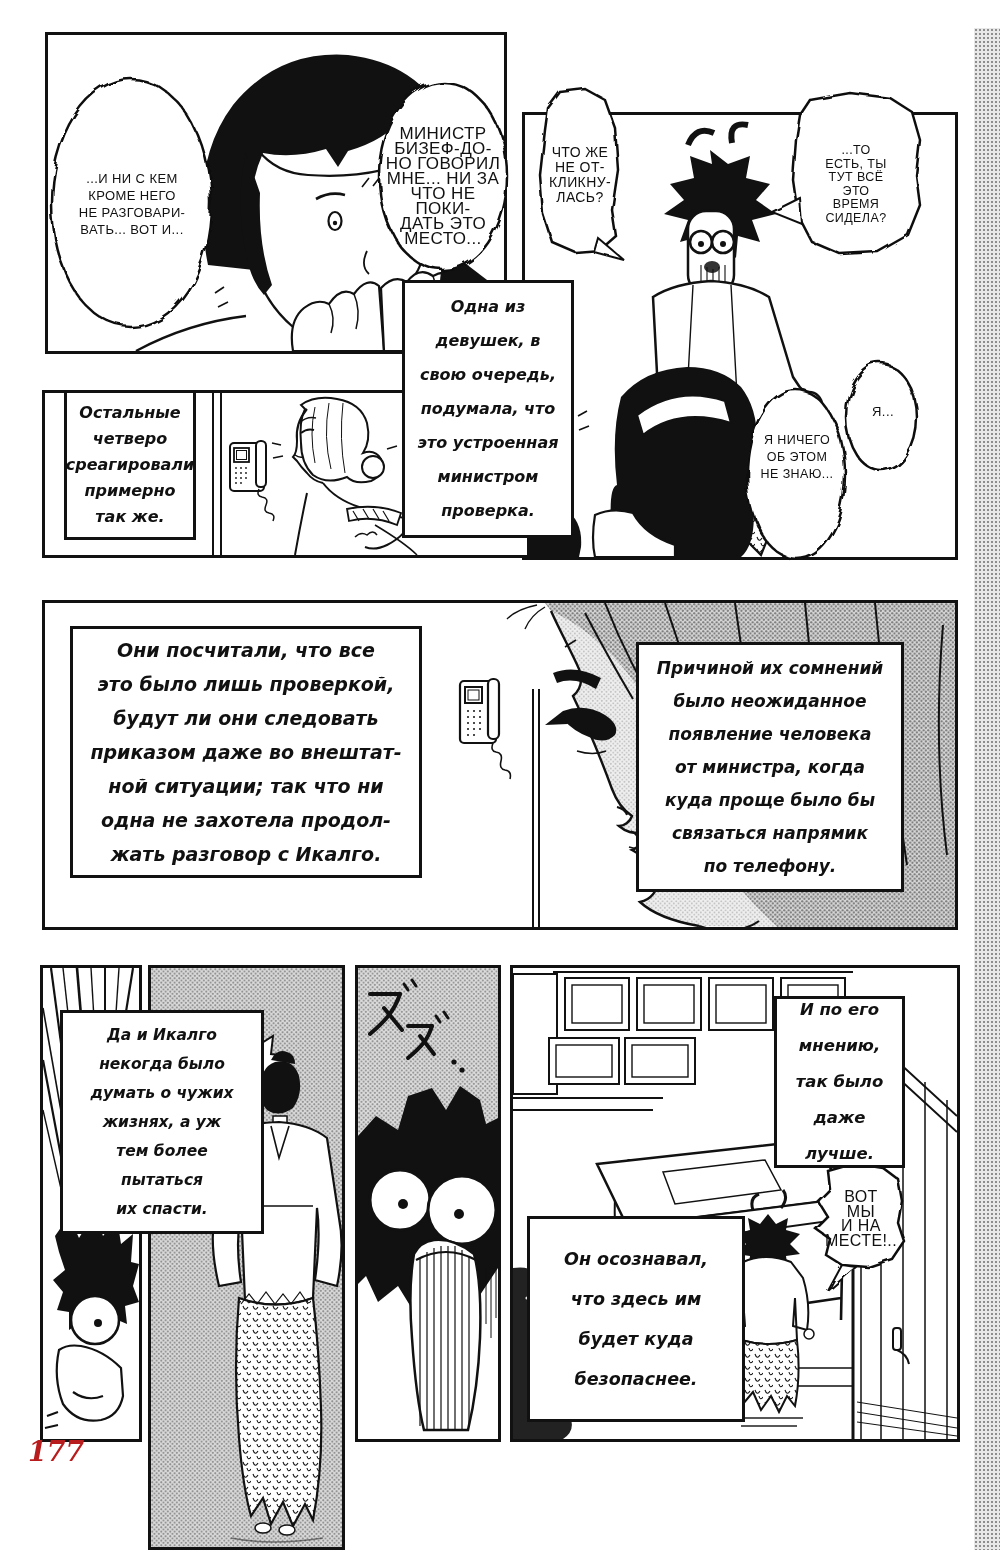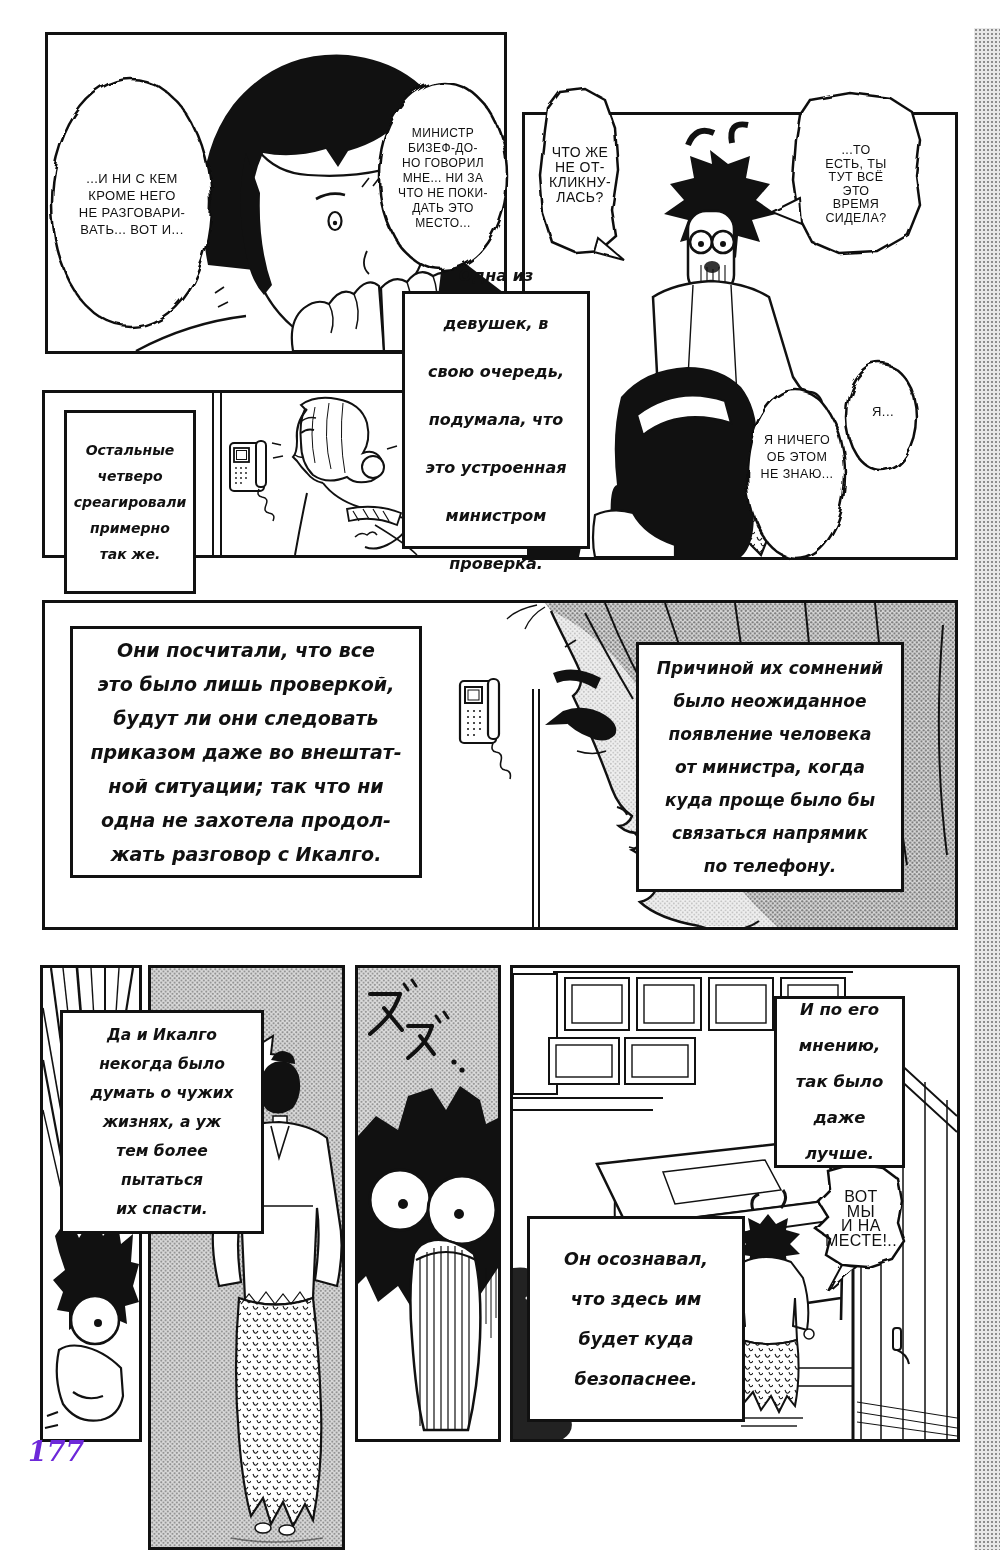--- a/index.html
+++ b/index.html
@@ -12,21 +12,21 @@
         font-family:"DejaVu Sans",sans-serif;font-weight:bold;font-style:italic;
         white-space:pre-line;color:#111;}
   .btxt{position:absolute;z-index:6;text-align:center;white-space:pre-line;color:#111;
         font-family:"Liberation Sans","DejaVu Sans",sans-serif;letter-spacing:.4px;}
   #bubble-overlay{position:absolute;left:0;top:0;z-index:4;pointer-events:none;}
   #edge-strip{position:absolute;z-index:0;
         background-color:#e8e8e8;
         background-image:radial-gradient(#8d8d8d 0.9px, transparent 1.1px);
         background-size:4px 4px;}
   #page-number{position:absolute;z-index:7;font-family:"DejaVu Serif","Liberation Serif",serif;
-        font-style:italic;font-weight:bold;font-size:27px;color:#6d28d9;}
+        font-style:italic;font-weight:bold;font-size:27px;color:#b91c1c;}
   .sr{position:absolute;width:1px;height:1px;overflow:hidden;clip-path:inset(50%);}
 </style>
 </head>
 <body>
 
 <div id="page">
 
   <div id="edge-strip" style="left:974px;top:28px;width:26px;height:1522px;"></div>
 
   <div class="panel" style="left:45px;top:32px;width:462px;height:322px;">
@@ -401,28 +401,28 @@
       </g>
       <ellipse cx="881" cy="417" rx="35" ry="53" fill="#fff" stroke="#111" stroke-width="2.5" filter="url(#wobble)"></ellipse>
       <ellipse cx="796" cy="474" rx="49" ry="84" fill="#fff" stroke="#111" stroke-width="2.5" filter="url(#wobble)"></ellipse>
       <g filter="url(#wobble2)">
         <path d="M828,1171 L856,1163 L882,1167 L898,1179 L902,1201 L898,1223 L904,1241 L892,1259 L868,1267 L842,1265 L826,1255 L830,1239 L816,1229 L828,1217 L818,1201 L830,1189 Z" fill="#fff" stroke="#111" stroke-width="2.5"></path>
         <path d="M842,1265 L828,1291 L856,1267 Z" fill="#fff" stroke="#111" stroke-width="2"></path>
       </g>
     </g>
   </svg>
 
-  <div class="nbox" style="left:402px;top:291px;width:188px;height:258px;font-size:16px;line-height:48px;">Одна из
+  <div class="nbox" style="left:402px;top:280px;width:172px;height:258px;font-size:16px;line-height:34px;">Одна из
 девушек, в
 свою очередь,
 подумала, что
 это устроенная
 министром
 проверка.</div>
-  <div class="nbox" style="left:64px;top:390px;width:132px;height:184px;font-size:14px;line-height:26px;margin-top:20px;">Остальные
+  <div class="nbox" style="left:64px;top:390px;width:132px;height:150px;font-size:16px;line-height:26px;">Остальные
 четверо
 среагировали
 примерно
 так же.</div>
   <div class="nbox" style="left:70px;top:626px;width:352px;height:252px;font-size:19px;line-height:34px;">Они посчитали, что все
 это было лишь проверкой,
 будут ли они следовать
 приказом даже во внештат-
 ной ситуации; так что ни
 одна не захотела продол-
@@ -447,21 +447,21 @@
 даже лучше.</div>
   <div class="nbox" style="left:527px;top:1216px;width:218px;height:206px;font-size:17.5px;line-height:40px;">Он осознавал,
 что здесь им
 будет куда
 безопаснее.</div>
 
   <div class="btxt" style="left:58px;top:170px;width:148px;font-size:13px;line-height:17px;">...И НИ С КЕМ
 КРОМЕ НЕГО
 НЕ РАЗГОВАРИ-
 ВАТЬ... ВОТ И...</div>
-  <div class="btxt" style="left:383px;top:126px;width:120px;font-size:12px;line-height:15px;">МИНИСТР
+  <div class="btxt" style="left:383px;top:126px;width:120px;font-size:17px;line-height:15px;">МИНИСТР
 БИЗЕФ-ДО-
 НО ГОВОРИЛ
 МНЕ... НИ ЗА
 ЧТО НЕ ПОКИ-
 ДАТЬ ЭТО
 МЕСТО...</div>
   <div class="btxt" style="left:536px;top:145px;width:88px;font-size:14px;line-height:15px;">ЧТО ЖЕ
 НЕ ОТ-
 КЛИКНУ-
 ЛАСЬ?</div>

